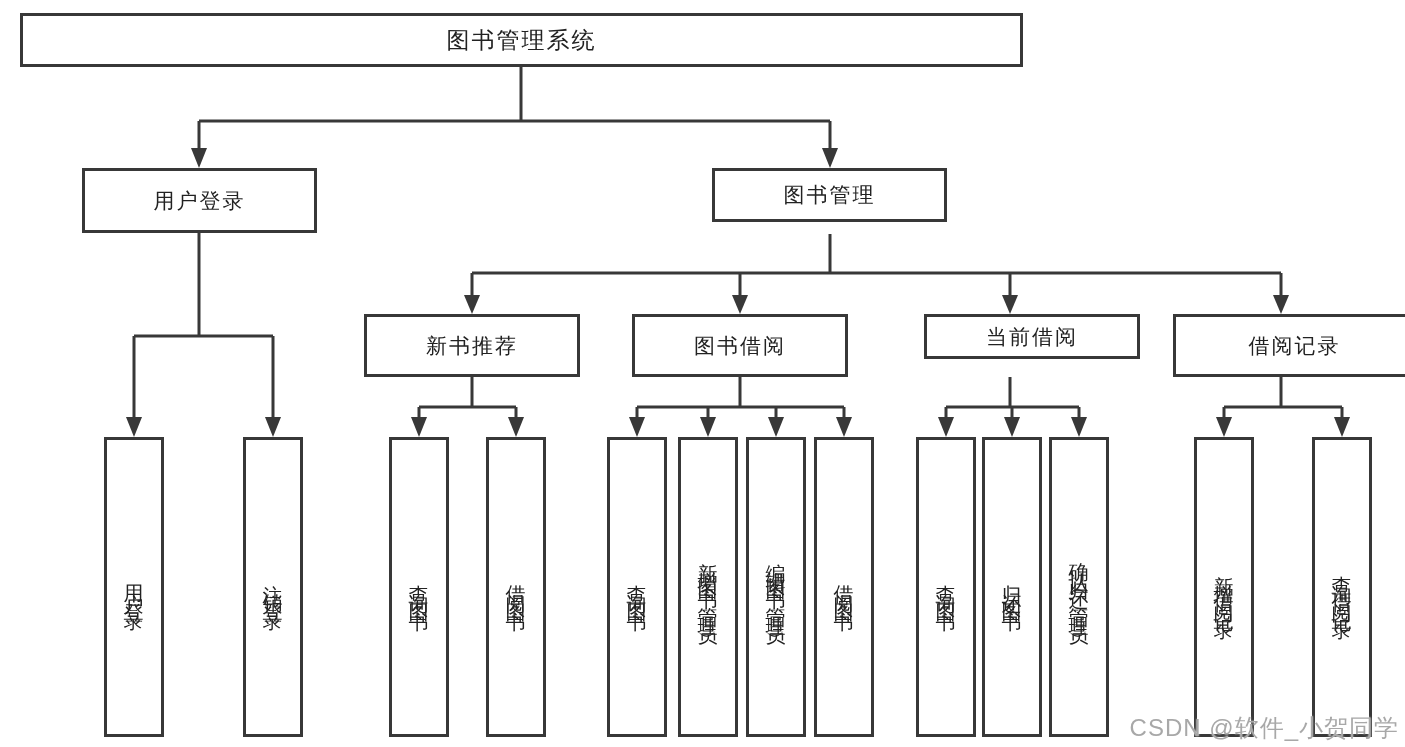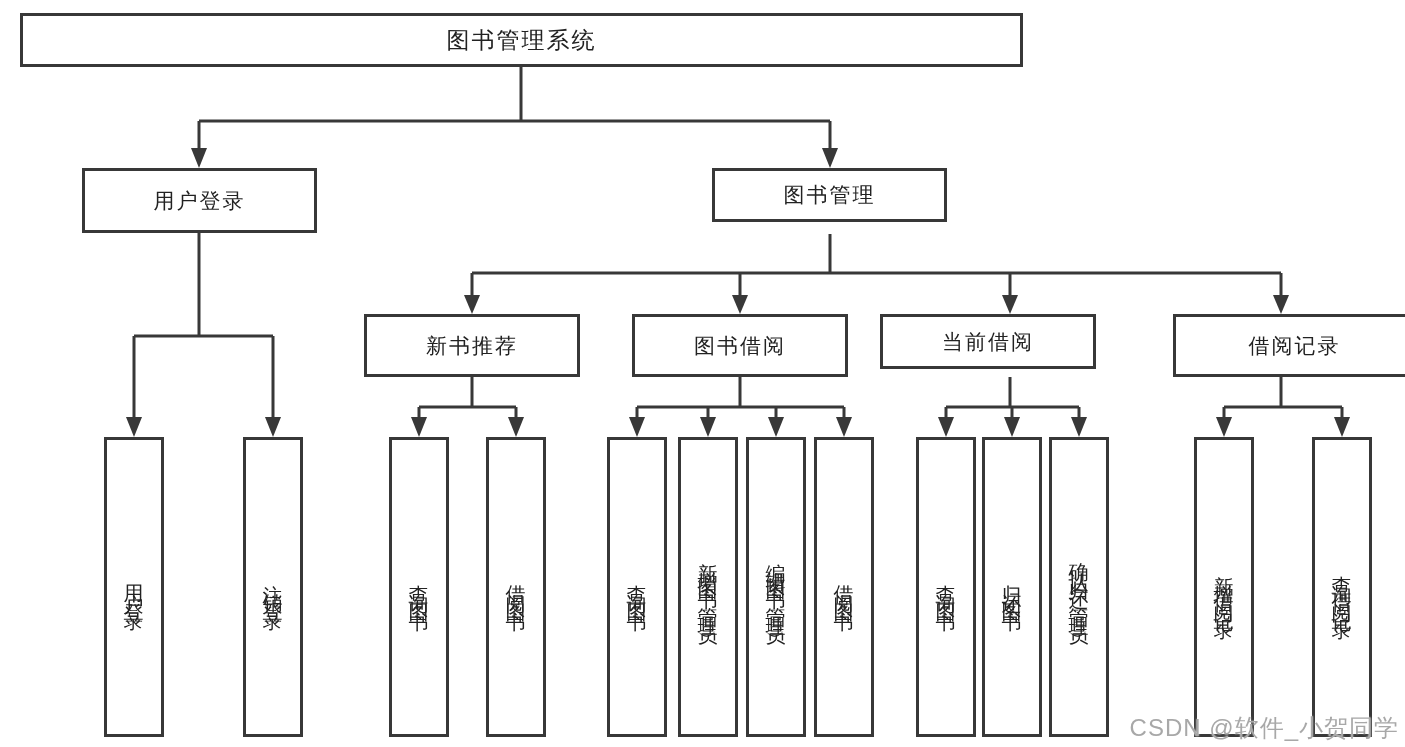--- a/index.html
+++ b/index.html
@@ -125,21 +125,21 @@
   <div class="box hbox" style="left:712px;top:168px;width:235px;height:54px;">
     <span>图书管理</span>
   </div>
 
   <div class="box hbox" style="left:364px;top:314px;width:216px;height:63px;">
     <span>新书推荐</span>
   </div>
   <div class="box hbox" style="left:632px;top:314px;width:216px;height:63px;">
     <span>图书借阅</span>
   </div>
-  <div class="box hbox" style="left:880px;top:314px;width:216px;height:55px;">
+  <div class="box hbox" style="left:924px;top:314px;width:216px;height:45px;">
     <span>当前借阅</span>
   </div>
   <div class="box hbox" style="left:1173px;top:314px;width:243px;height:63px;">
     <span>借阅记录</span>
   </div>
 
   <div class="box vbox" style="left:104px;">
     <span>用户登录</span>
   </div>
   <div class="box vbox" style="left:243px;">

